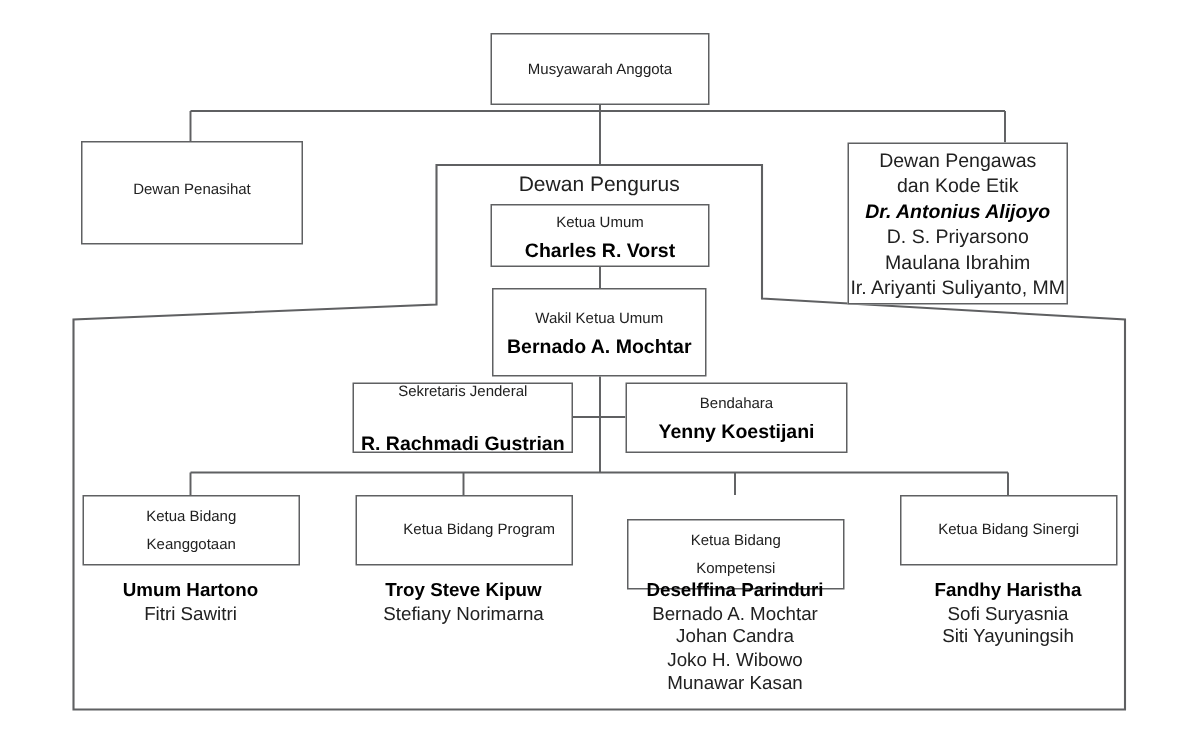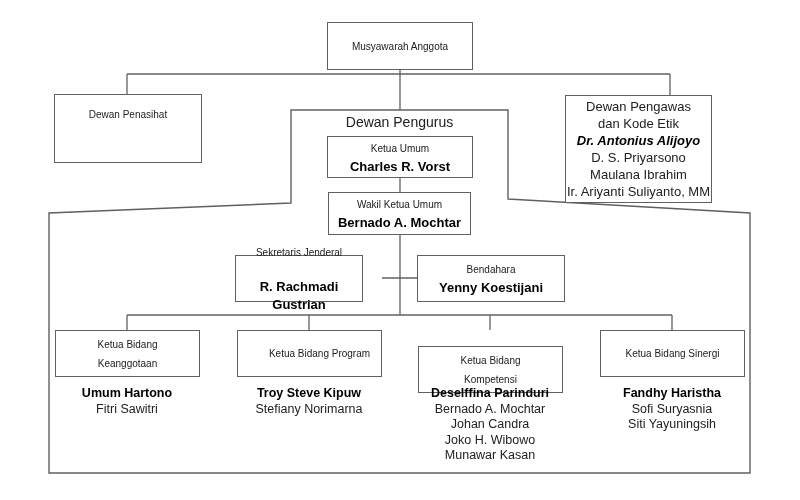--- a/index.html
+++ b/index.html
@@ -28,21 +28,21 @@
     justify-content: center;
     text-align: center;
     z-index: 1;
   }
   .box .title {
     font-size: 10px;
     line-height: 19px;
     color: #212121;
   }
   .wrap-100 { display: block; max-width: 104px; margin: 0 auto; }
-  .wrap-80  { display: block; max-width: 84px;  margin: 4px auto; }
+  .wrap-80  { display: block; max-width: 84px;  margin: 16px auto; }
   .wrap-125 { display: block; max-width: 128px; margin: 0 auto; }
   .name-bold {
     font-weight: 700;
     color: #000000;
     font-size: 13px;
     line-height: 18px;
   }
   .name-reg {
     font-size: 13px;
     line-height: 17px;
@@ -116,26 +116,26 @@
     <span class="name-reg">Ir. Ariyanti Suliyanto, MM</span>
   </div>
 
   <div class="heading" style="left:291px; top:114px; width:217px;">Dewan Pengurus</div>
 
   <div class="box" style="left:327px; top:136px; width:146px; height:42px;">
     <span class="title">Ketua Umum</span>
     <span class="name-bold">Charles R. Vorst</span>
   </div>
 
-  <div class="box" style="left:328px; top:192px; width:143px; height:43px;">
+  <div class="box" style="left:328px; top:192px; width:143px; height:59px;">
     <span class="title">Wakil Ketua Umum</span>
     <span class="name-bold">Bernado A. Mochtar</span>
   </div>
 
-  <div class="box" style="left:235px; top:255px; width:128px; height:47px;gap:16px;">
+  <div class="box" style="left:235px; top:255px; width:147px; height:47px;gap:16px;">
     <span class="title">Sekretaris Jenderal</span>
     <span class="name-bold">R. Rachmadi Gustrian</span>
   </div>
 
   <div class="box" style="left:417px; top:255px; width:148px; height:47px;">
     <span class="title">Bendahara</span>
     <span class="name-bold">Yenny Koestijani</span>
   </div>
 
   <div class="box" style="left:55px; top:330px; width:145px; height:47px;">

